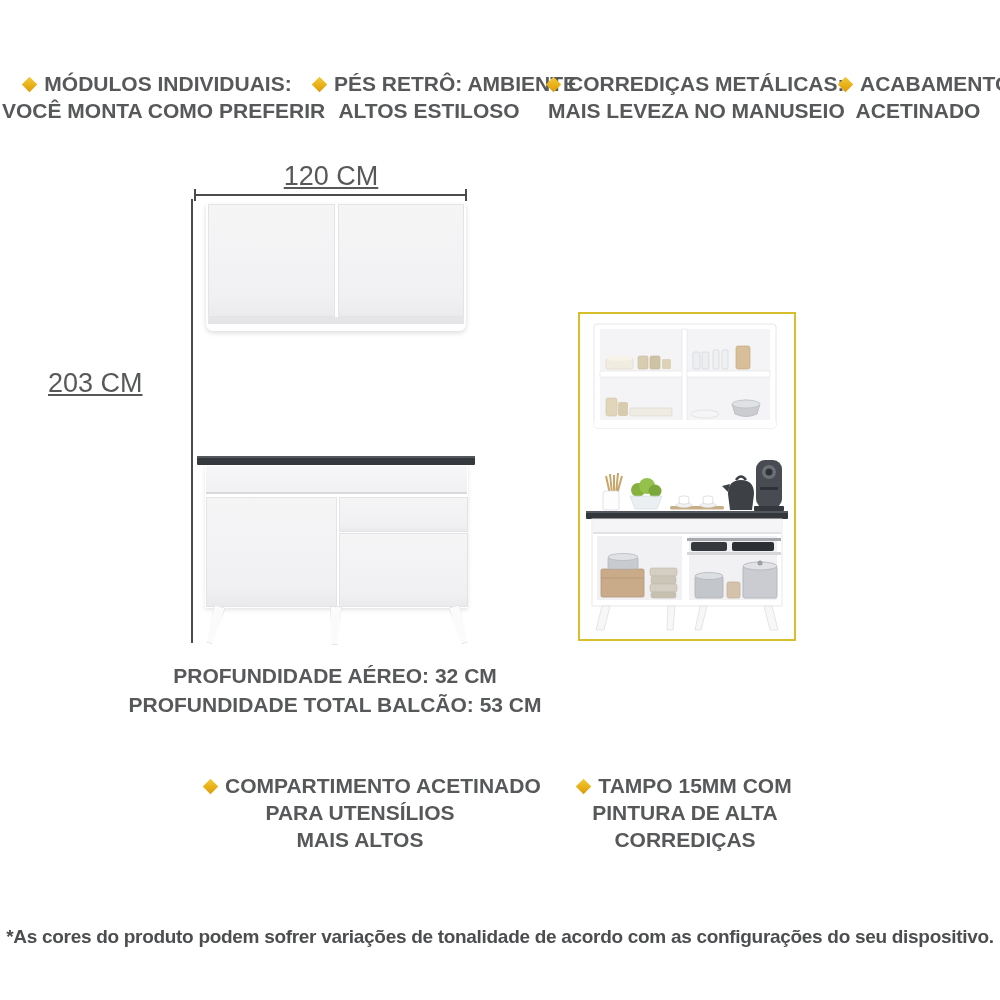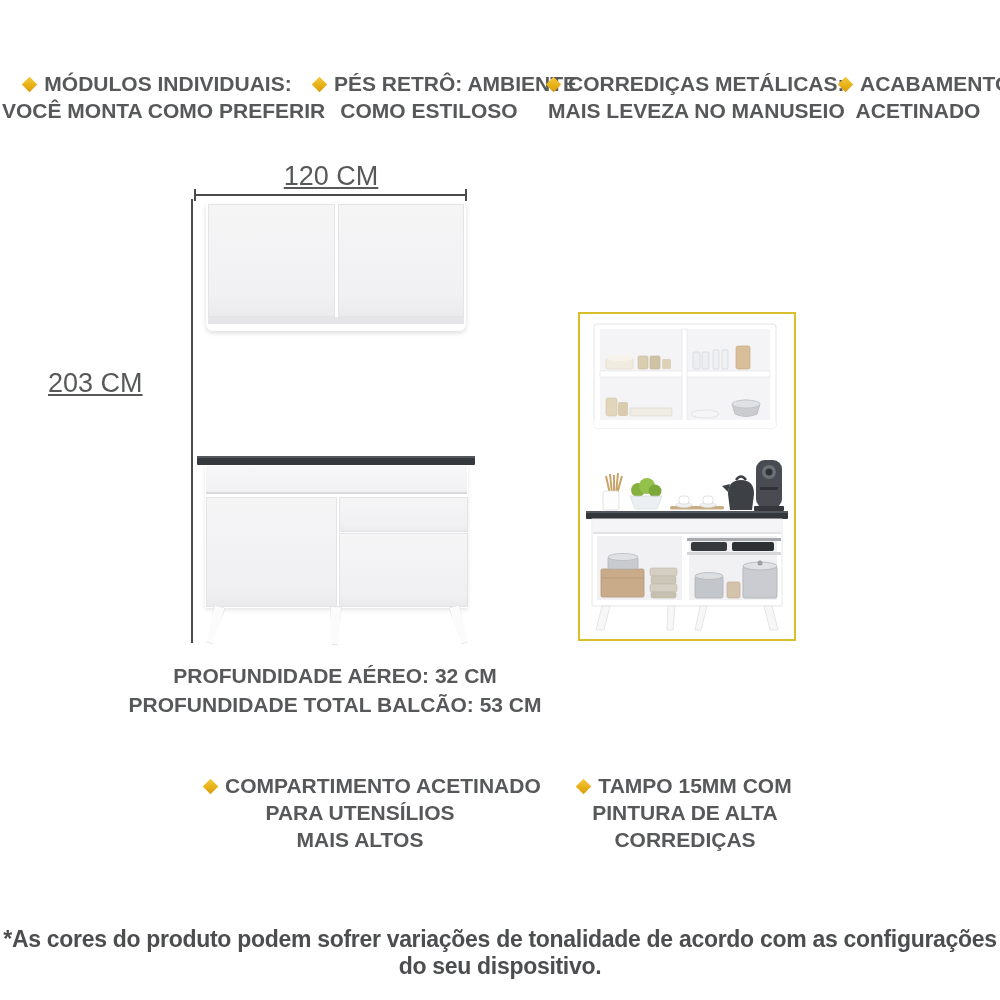--- a/index.html
+++ b/index.html
@@ -61,34 +61,34 @@
   
   .photo-box{position:absolute;left:578px;top:312px;width:218px;height:329px;
              border:2px solid #d9be2c;background:#fff;box-sizing:border-box;}
 
   
   .featB-1{left:205px;top:772px;width:310px;}
   .featB-2{left:530px;top:772px;width:310px;}
 
   
   .disclaimer{position:absolute;left:0;right:0;top:926px;text-align:center;
-              font-size:23px;font-weight:bold;letter-spacing:-0.3px;color:#4c4d4f;}
+              font-size:19px;font-weight:bold;letter-spacing:-0.3px;color:#4c4d4f;}
 </style>
 </head>
 <body>
 
 <div class="canvas">
 
   <div class="feat feat-1">
     <span class="line"><span class="diamond"></span><span>MÓDULOS INDIVIDUAIS:</span></span>
     <span class="line">VOCÊ MONTA COMO PREFERIR</span>
   </div>
   <div class="feat feat-2">
     <span class="line"><span class="diamond"></span><span>PÉS RETRÔ: AMBIENTE</span></span>
-    <span class="line">COMO ESTILOSO</span>
+    <span class="line">ALTOS ESTILOSO</span>
   </div>
   <div class="feat feat-3">
     <span class="line"><span class="diamond"></span><span>CORREDIÇAS METÁLICAS:</span></span>
     <span class="line">MAIS LEVEZA NO MANUSEIO</span>
   </div>
   <div class="feat feat-4">
     <span class="line"><span class="diamond"></span><span>ACABAMENTO</span></span>
     <span class="line">ACETINADO</span>
   </div>
 

